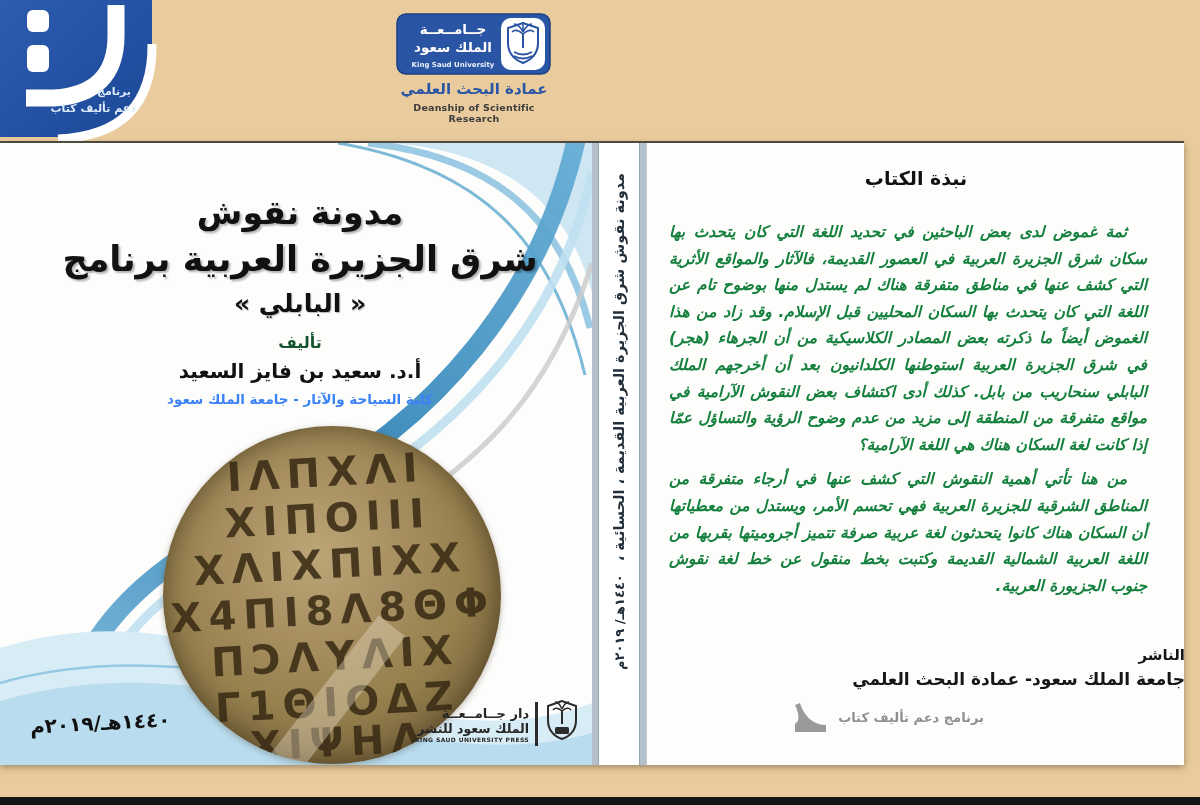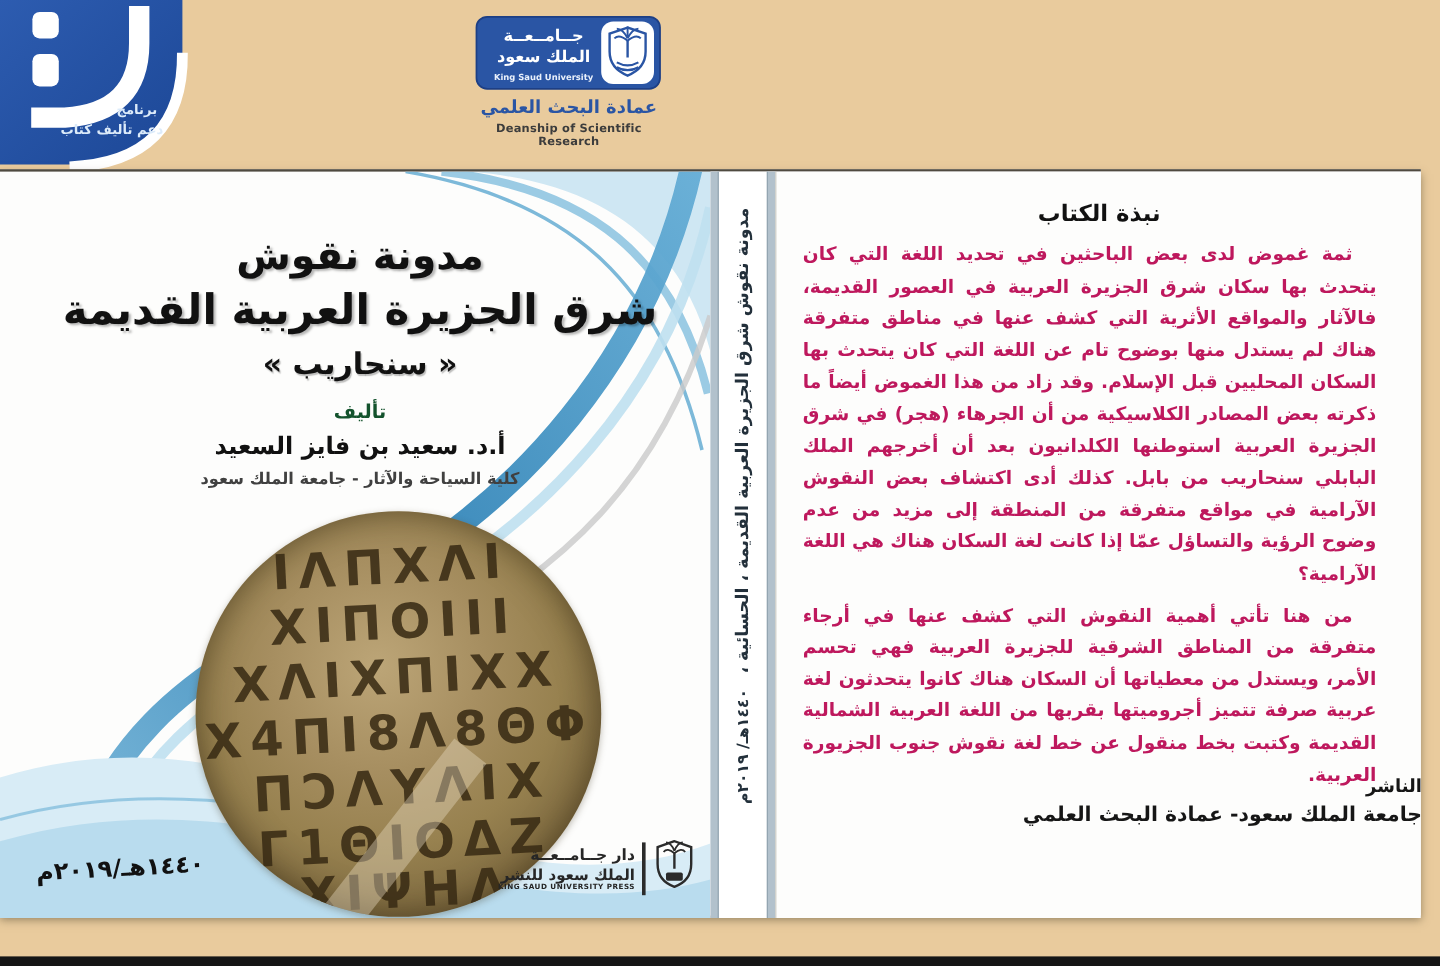--- a/index.html
+++ b/index.html
@@ -32,21 +32,21 @@
   .back-cover  { position:absolute; left:646px; top:0; width:538px; height:622px; background:#fdfdfc; border-left:1px solid #c7c7c3; }
 
   
   .cover-waves { position:absolute; left:0; top:0; width:592px; height:622px; }
   .title-block { position:absolute; left:45px; top:48px; width:510px; text-align:center; color:#111; }
   .title-l1 { font-size:33px; font-weight:bold; line-height:44px; text-shadow:2px 2px 2px rgba(0,0,0,.28); }
   .title-l2 { font-size:35px; font-weight:bold; line-height:48px; text-shadow:2px 2px 2px rgba(0,0,0,.28); }
   .title-l3 { font-size:25px; font-weight:bold; line-height:42px; text-shadow:1px 1px 1px rgba(0,0,0,.25); }
   .byline   { position:absolute; left:45px; top:190px; width:510px; text-align:center; font-size:16px; font-weight:bold; color:#14532d; }
   .author   { position:absolute; left:45px; top:216px; width:510px; text-align:center; font-size:20px; font-weight:bold; color:#111; }
-  .affil    { position:absolute; left:45px; top:248px; width:510px; text-align:center; font-size:13.5px; font-weight:bold; color:#404040; }
+  .affil    { position:absolute; left:45px; top:248px; width:510px; text-align:center; font-size:13.5px; font-weight:bold; color:#3b82f6; }
 
   .stone-circle {
     position:absolute; left:163px; top:283px; width:338px; height:338px; border-radius:50%;
     background:radial-gradient(circle at 45% 38%, #bca577 0%, #a68e60 32%, #97814f 55%, #7c683f 78%, #64532f 95%);
     box-shadow:inset 0 0 28px rgba(40,30,10,.55), 0 2px 6px rgba(70,60,40,.35);
     overflow:hidden;
   }
   .stone-circle svg { width:100%; height:100%; }
 
   .cover-date { position:absolute; left:30px; top:568px; font-size:20px; font-weight:bold; color:#111; transform:rotate(-3deg); }
@@ -66,21 +66,21 @@
     position:absolute; left:-284px; top:290px; width:622px; height:42px;
     transform:rotate(-90deg);
     display:flex; align-items:center; justify-content:space-between;
     direction:rtl; padding-right:30px; padding-left:95px;
   }
   .spine-title { font-size:14.5px; font-weight:bold; color:#23303b; white-space:nowrap; }
   .spine-date  { font-size:13px; font-weight:bold; color:#23303b; white-space:nowrap; }
 
   
   .back-heading { position:absolute; left:0; top:24px; width:538px; text-align:center; font-size:19px; font-weight:bold; color:#111; }
-  .back-body { position:absolute; left:22px; top:56px; width:478px; direction:rtl; text-align:justify; color:#be185d; }
+  .back-body { position:absolute; left:22px; top:76px; width:478px; direction:rtl; text-align:justify; color:#15803d;font-style:italic; }
   .back-body p { font-size:15.5px; font-weight:bold; line-height:26.6px; text-indent:20px; }
   .back-body p + p { margin-top:8px; }
 
   .publisher-block { position:absolute; left:0; top:503px; width:538px; text-align:right; direction:rtl; color:#161616; }
   .publisher-label { font-size:15px; font-weight:bold; margin-bottom:5px; }
   .publisher-name  { font-size:17px; font-weight:bold; margin-bottom:11px; }
   .program-row { display:flex; direction:ltr; align-items:center; justify-content:center; gap:10px; transform:translateX(-28px); }
   .program-row-label { font-size:13px; font-weight:bold; color:#8f8f8f; }
 </style>
 </head>
@@ -142,22 +142,22 @@
       <path d="M592,30 C560,180 452,300 312,368 C180,432 86,492 74,634" fill="none" stroke="#bfe0f0" stroke-width="9" opacity=".9"></path>
       <path d="M592,120 C548,260 470,330 356,392 C240,454 128,510 118,630" fill="none" stroke="#c9c9c9" stroke-width="5" opacity=".8"></path>
 
       <path d="M0,505 C120,468 225,498 322,540 C430,585 520,587 592,560 L592,622 L0,622 Z" fill="#d8ecf6"></path>
       <path d="M0,558 C140,518 262,552 372,584 C462,608 540,605 592,590 L592,622 L0,622 Z" fill="#b9dcee"></path>
       <path d="M0,540 C150,498 300,540 430,578" fill="none" stroke="#8fc4e0" stroke-width="2.5" opacity=".9"></path>
     </svg>
 
     <div class="title-block" dir="rtl">
       <div class="title-l1">مدونة نقوش</div>
-      <div class="title-l2">شرق الجزيرة العربية القديمة</div>
-      <div class="title-l3">« سنحاريب »</div>
+      <div class="title-l2">شرق الجزيرة العربية برنامج</div>
+      <div class="title-l3">« البابلي »</div>
     </div>
     <div class="byline" dir="rtl">تأليف</div>
     <div class="author" dir="rtl">أ.د. سعيد بن فايز السعيد</div>
     <div class="affil" dir="rtl">كلية السياحة والآثار - جامعة الملك سعود</div>
 
     <div class="stone-circle">
       <svg viewBox="0 0 338 338">
         <g transform="rotate(-3 169 169)" fill="#3a2c15" opacity=".88" font-family="DejaVu Sans, sans-serif" font-weight="bold" font-size="40" letter-spacing="7" text-anchor="middle">
           <text x="169" y="60">ΙΛΠΧΛΙ</text>
           <text x="169" y="106">ΧΙΠΟΙΙΙ</text>
@@ -200,18 +200,24 @@
 
   <div class="back-cover">
     <div class="back-heading" dir="rtl">نبذة الكتاب</div>
     <div class="back-body">
       <p>ثمة غموض لدى بعض الباحثين في تحديد اللغة التي كان يتحدث بها سكان شرق الجزيرة العربية في العصور القديمة، فالآثار والمواقع الأثرية التي كشف عنها في مناطق متفرقة هناك لم يستدل منها بوضوح تام عن اللغة التي كان يتحدث بها السكان المحليين قبل الإسلام. وقد زاد من هذا الغموض أيضاً ما ذكرته بعض المصادر الكلاسيكية من أن الجرهاء (هجر) في شرق الجزيرة العربية استوطنها الكلدانيون بعد أن أخرجهم الملك البابلي سنحاريب من بابل. كذلك أدى اكتشاف بعض النقوش الآرامية في مواقع متفرقة من المنطقة إلى مزيد من عدم وضوح الرؤية والتساؤل عمّا إذا كانت لغة السكان هناك هي اللغة الآرامية؟</p>
       <p>من هنا تأتي أهمية النقوش التي كشف عنها في أرجاء متفرقة من المناطق الشرقية للجزيرة العربية فهي تحسم الأمر، ويستدل من معطياتها أن السكان هناك كانوا يتحدثون لغة عربية صرفة تتميز أجروميتها بقربها من اللغة العربية الشمالية القديمة وكتبت بخط منقول عن خط لغة نقوش جنوب الجزيورة العربية.</p>
     </div>
     <div class="publisher-block">
       <div class="publisher-label">الناشر</div>
       <div class="publisher-name">جامعة الملك سعود- عمادة البحث العلمي</div>
+      <div class="program-row">
+        <svg width="36" height="34" viewBox="0 0 36 34">
+          <path d="M3,32 L34,32 L34,25 C22,25 12,17 8,3 L3,5 Q10,20 3,24 Z" fill="#9a9a9a"></path>
+        </svg>
+        <span class="program-row-label" dir="rtl">برنامج دعم تأليف كتاب</span>
+      </div>
     </div>
   </div>
 
 </div>
 
 <div class="bottom-bar"></div>
 
 </body></html>

